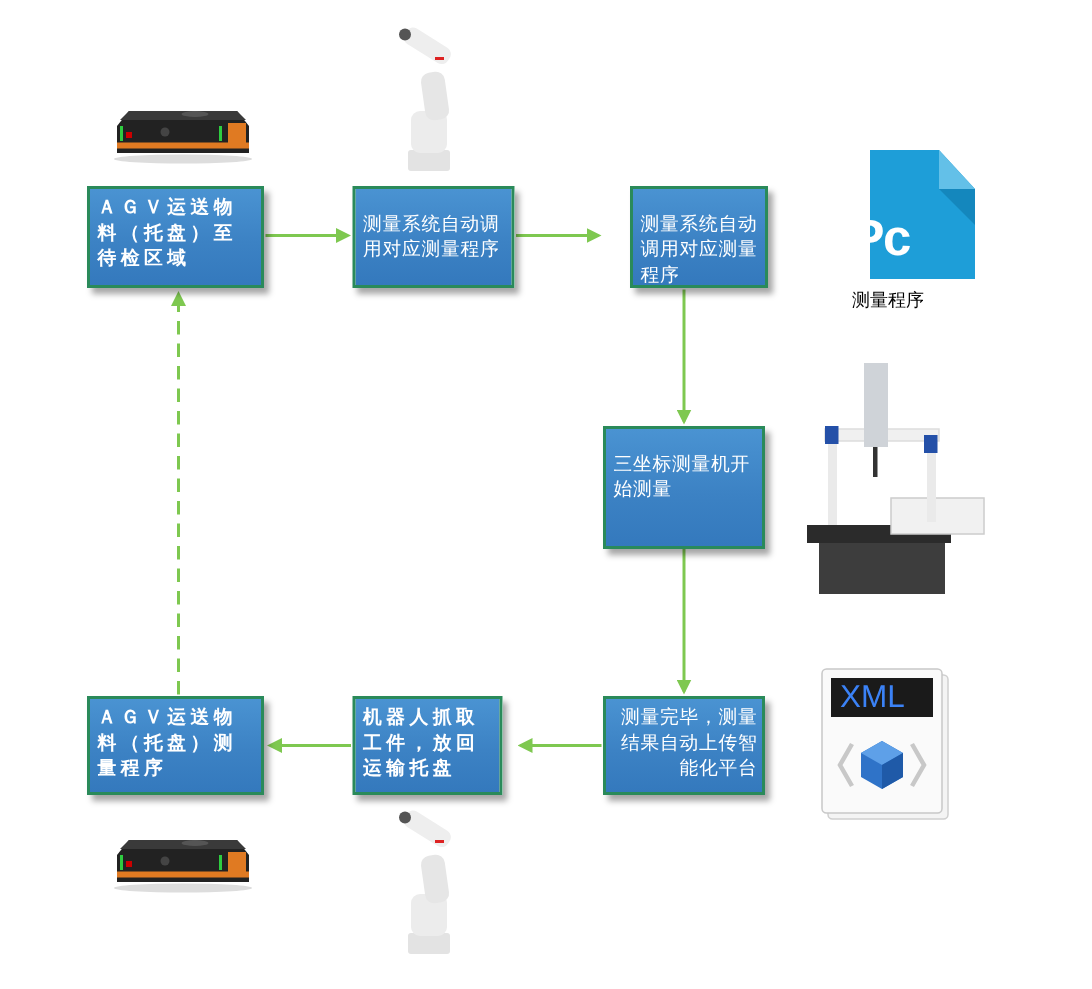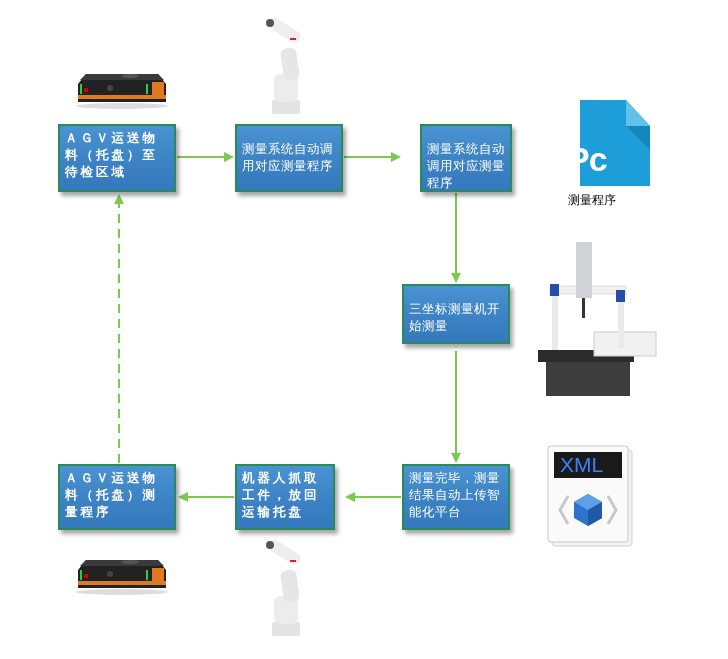--- a/index.html
+++ b/index.html
@@ -32,22 +32,22 @@
   <line x1="456" y1="193" x2="456" y2="281" stroke="#7ec850" stroke-width="2" marker-end="url(#ah)"></line>
   <line x1="456" y1="351" x2="456" y2="461" stroke="#7ec850" stroke-width="2" marker-end="url(#ah)"></line>
   <line x1="401" y1="497" x2="347" y2="497" stroke="#7ec850" stroke-width="2" marker-end="url(#ah)"></line>
   <line x1="234" y1="497" x2="180" y2="497" stroke="#7ec850" stroke-width="2" marker-end="url(#ah)"></line>
   <line x1="119" y1="463" x2="119" y2="196" stroke="#7ec850" stroke-width="2" stroke-dasharray="9,6" marker-end="url(#ah)"></line>
 </svg>
 
 <div class="box spaced" style="left:58px;top:124px;width:118px;height:68px;">ＡＧＶ运送物料（托盘）至待检区域</div>
 <div class="box" style="left:235px;top:124px;width:108px;height:68px;padding-top:14px;">测量系统自动调用对应测量程序</div>
 <div class="box" style="left:420px;top:124px;width:92px;height:68px;padding-top:14px;">测量系统自动调用对应测量程序</div>
-<div class="box" style="left:402px;top:284px;width:108px;height:60px;padding-top:14px;">三坐标测量机开始测量</div>
-<div class="box" style="left:402px;top:464px;width:108px;height:66px;">测量完毕，测量结果自动上传智能化平台</div>
+<div class="box" style="left:402px;top:284px;width:108px;height:82px;padding-top:14px;">三坐标测量机开始测量</div>
+<div class="box" style="left:402px;top:464px;width:108px;height:66px;text-align:right;">测量完毕，测量结果自动上传智能化平台</div>
 <div class="box spaced" style="left:235px;top:464px;width:100px;height:66px;">机器人抓取工件，放回运输托盘</div>
 <div class="box spaced" style="left:58px;top:464px;width:118px;height:66px;">ＡＧＶ运送物料（托盘）测量程序</div>
 
 <svg class="pic" style="left:72px;top:66px;" width="100" height="44" viewBox="0 0 100 44">
   <ellipse cx="50" cy="40" rx="46" ry="3" fill="#ddd"></ellipse>
   <path d="M14,8 L86,8 L94,18 L94,36 L6,36 L6,18 Z" fill="#222"></path>
   <path d="M14,8 L86,8 L92,14 L8,14 Z" fill="#3a3a3a"></path>
   <ellipse cx="58" cy="10" rx="9" ry="2" fill="#555"></ellipse>
   <rect x="6" y="29" width="88" height="4" fill="#e07a22"></rect>
   <rect x="80" y="16" width="12" height="16" fill="#e07a22"></rect>

